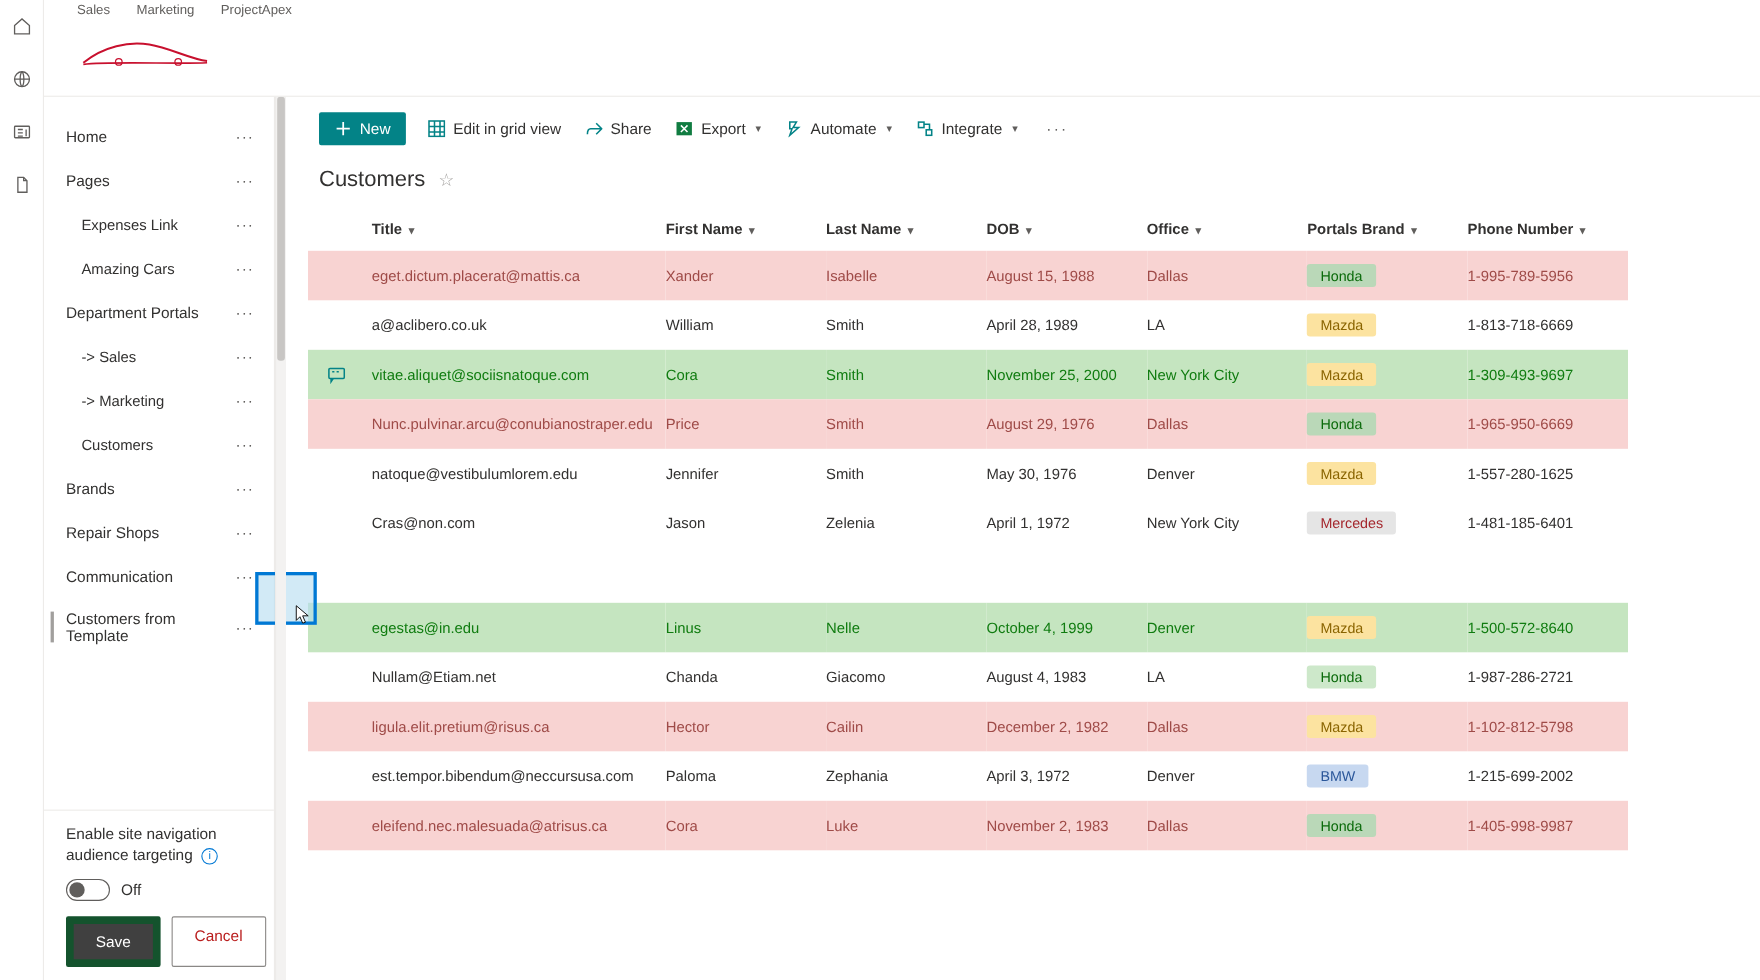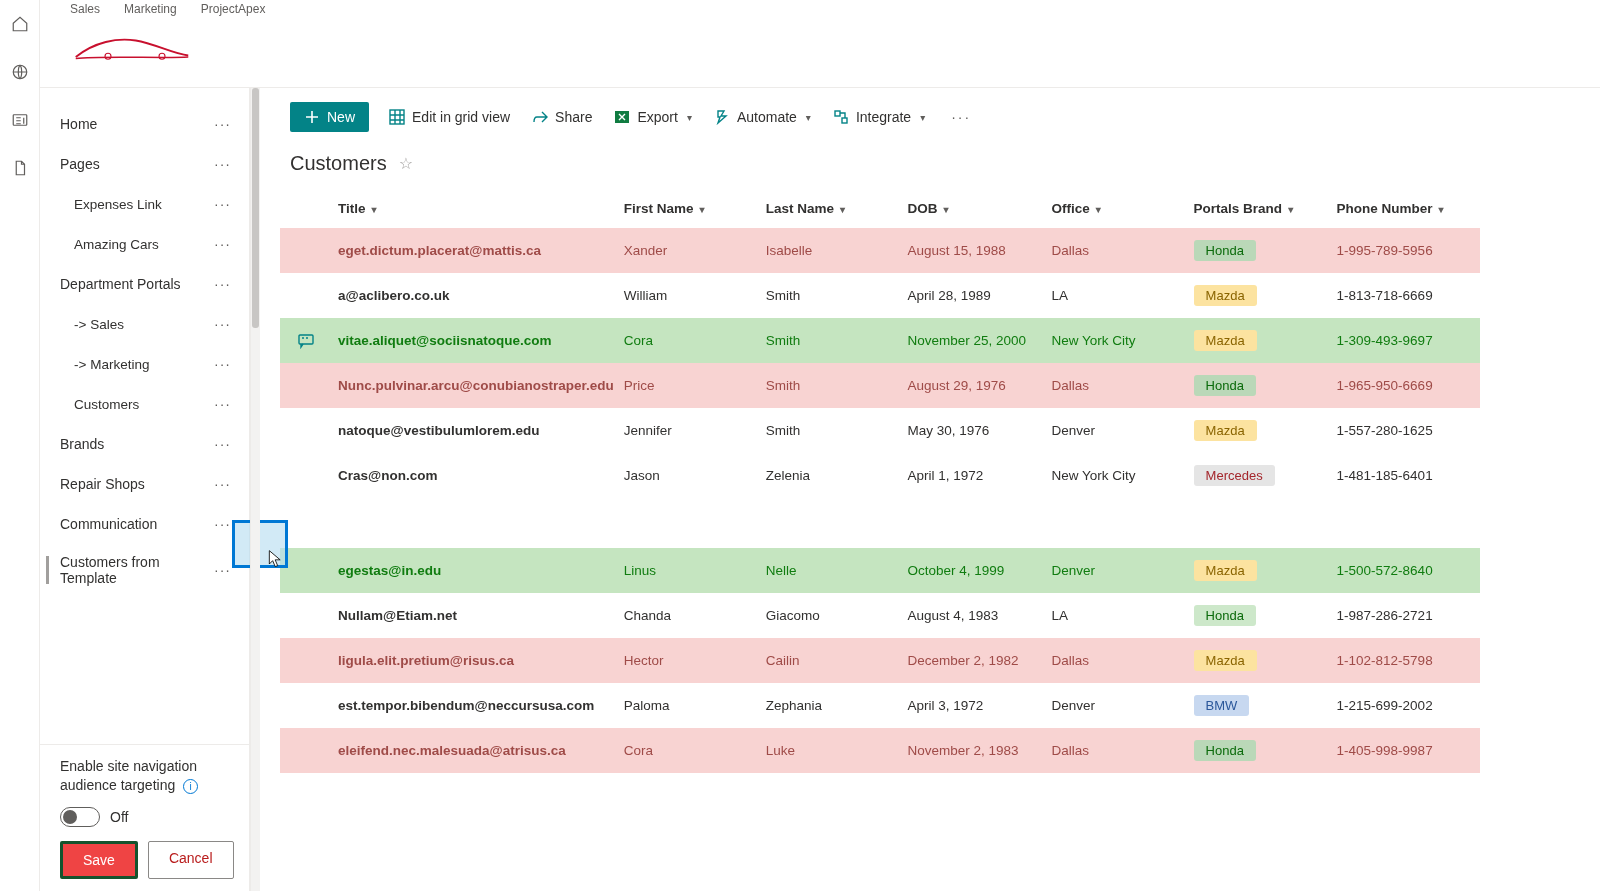--- a/index.html
+++ b/index.html
@@ -72,21 +72,21 @@
   position:relative; cursor:pointer;
 }
 .toggle-knob {
   width:14px; height:14px; border-radius:50%; background:#605e5c;
   position:absolute; left:2px; top:2px;
 }
 .btn-row { display:flex; gap:10px; margin-top:14px; }
 .btn {
   padding:8px 20px; font-size:14px; cursor:pointer; border-radius:2px;
 }
-.btn-primary { background:#ef4444; color:#fff; border:3px solid #14532d;}
+.btn-primary { background:#404040; color:#fff; border:7px solid #14532d;}
 .btn-default { background:#fff; border:1px solid #8a8886; color:#b91c1c;}
 .scroll-track { width:10px; background:#f3f2f1; border-left:1px solid #edebe9; position:relative;}
 .scroll-thumb { position:absolute; left:1px; right:1px; top:0; height:240px; background:#c8c6c4; border-radius:3px;}
 .list-area { flex:1; display:flex; flex-direction:column; overflow:hidden; padding-left:20px;}
 .toolbar {
   display:flex; align-items:center; gap:18px; padding: 14px 0 14px 10px;
 }
 .tb-btn { display:flex; align-items:center; gap:7px; font-size:14px; color:#323130; cursor:pointer; padding:4px 2px;}
 .tb-new {
   background:#038387; color:#fff; padding:7px 14px; border-radius:2px;
@@ -103,21 +103,21 @@
 th {
   text-align:left; font-weight:600; font-size:13.5px; padding:12px 10px 12px 0;
   color:#323130; white-space:nowrap;
 }
 th .sort-chev { font-size:10px; color:#605e5c; margin-left:6px;}
 th.title-col { padding-left: 58px; }
 td {
   padding: 12px 10px 12px 0; font-size:13.5px; vertical-align:middle;
   white-space:nowrap;
 }
-td.title-cell { padding-left:58px;font-weight:bold; }
+td.title-cell { padding-left:58px; }
 tr.row-red { background:#f8d3d2; color:#a4262c; }
 tr.row-red td { color:#9f4b48; }
 tr.row-red .brand-pill.honda { background:#bad8b8; color:#0b6a0b; }
 tr.row-green { background:#c5e5c0; }
 tr.row-green td { color:#107c10; }
 tr.spacer td { height: 50px; }
 .brand-pill {
   display:inline-block; padding:3px 12px; border-radius:3px; font-size:13px;
 }
 .brand-pill.honda { background:#cde8ca; color:#0b6a0b; }

